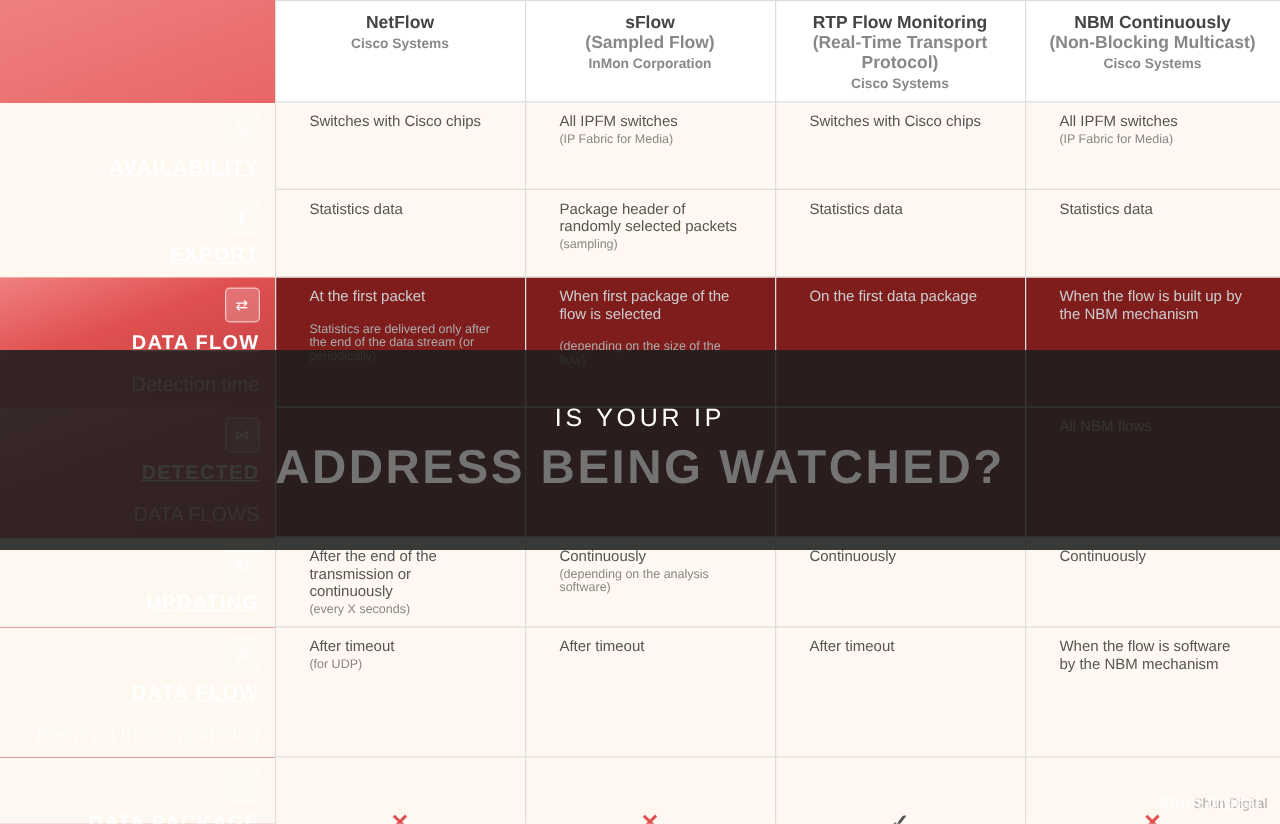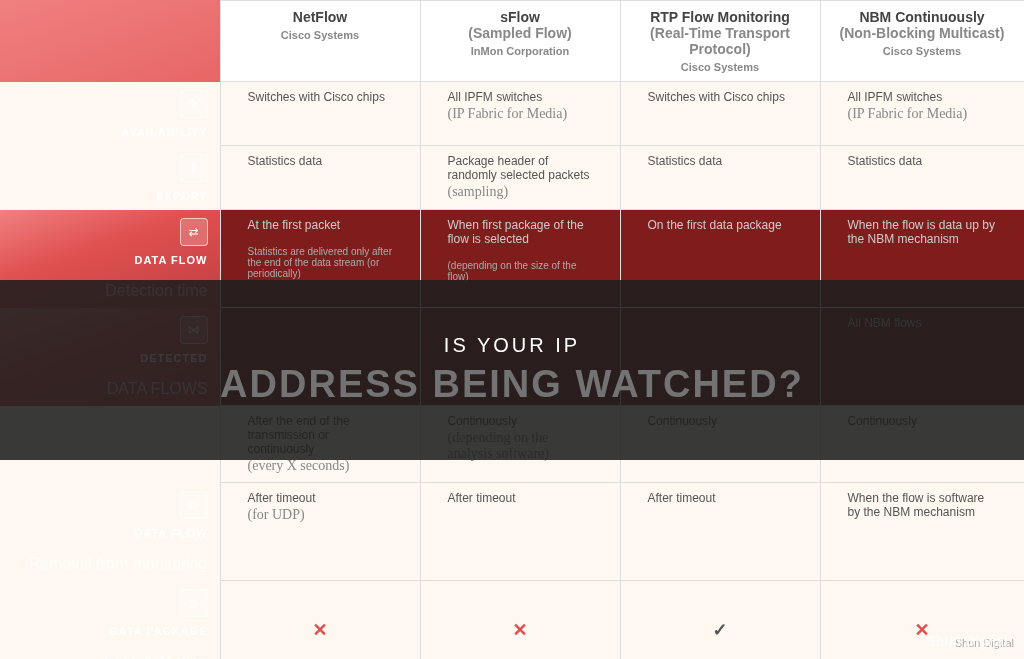--- a/index.html
+++ b/index.html
@@ -92,25 +92,26 @@
     td.sidebar-cell {
       background: linear-gradient(160deg, #f08080 0%, #e05050 40%, #c04040 100%);
       border: none;
       text-align: right;
       padding-right: 12px;
       position: relative;
     }
 
     .sidebar-label {
       color: #fff;
-      font-size: 11px;
+      font-size: 16px;
       font-weight: bold;
       letter-spacing: 1px;
       text-transform: uppercase;
       display: block;
+      text-decoration: underline;
     }
     .sidebar-sublabel {
       color: rgba(255,255,255,0.7);
       font-size: 16px;
       display: block;
       margin-top: 12px;
       text-align: right;
     }
 
     .sidebar-icon {
@@ -147,21 +148,21 @@
     tr.light-row td {
       background: #fff8f0;
     }
 
     
     .overlay {
       position: absolute;
       top: 280px;
       left: 0;
       width: 1024px;
-      height: 180px;
+      height: 160px;
       background: rgba(30, 30, 30, 0.88);
       z-index: 10;
       display: flex;
       flex-direction: column;
       align-items: center;
       justify-content: center;
     }
 
     .overlay-line1 {
       color: #fff;
@@ -190,25 +191,24 @@
       font-weight: bold;
       z-index: 20;
     }
 
     
     .mark-x { color: #e05050; font-size: 18px; font-weight: bold; }
     .mark-check { color: #555; font-size: 18px; font-weight: bold; }
 
     
     .subtext {
-      font-size: 14px;
+      font-size: 10px;
       color: #888;
       display: block;
       margin-top: 2px;
-      font-family: Liberation Serif, serif;
     }
     .subtext-dark {
       font-size: 10px;
       color: #aaa;
       display: block;
       margin-top: 14px;
     }
 
     
     .brand {
@@ -290,21 +290,21 @@
             <span class="sidebar-label">DATA FLOW</span>
             <span class="sidebar-sublabel">Detection time</span>
           </div>
         </td>
         <td>
           At the first packet
           <span class="subtext-dark">Statistics are delivered only after the end of the data stream (or periodically)</span>
         </td>
         <td>When first package of the flow is selected <span class="subtext-dark">(depending on the size of the flow)</span></td>
         <td>On the first data package</td>
-        <td>When the flow is data up by the NBM mechanism</td>
+        <td>When the flow is built up by the NBM mechanism</td>
       </tr>
 
       <tr class="dark-row">
         <td class="sidebar-cell">
           <div class="sidebar-cell-inner">
             <span class="sidebar-icon" style="font-size:12px;">⋈</span>
             <span class="sidebar-label">DETECTED</span>
             <span class="sidebar-sublabel">DATA FLOWS</span>
           </div>
         </td>

